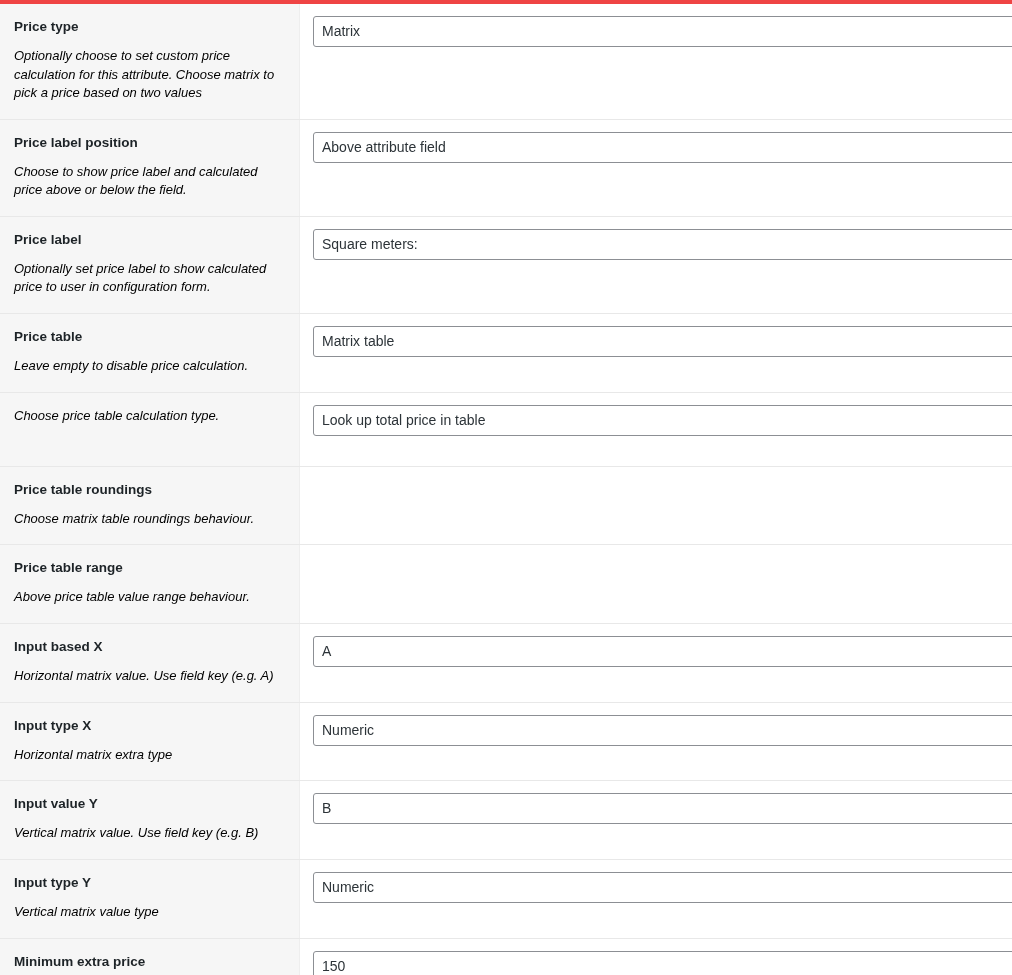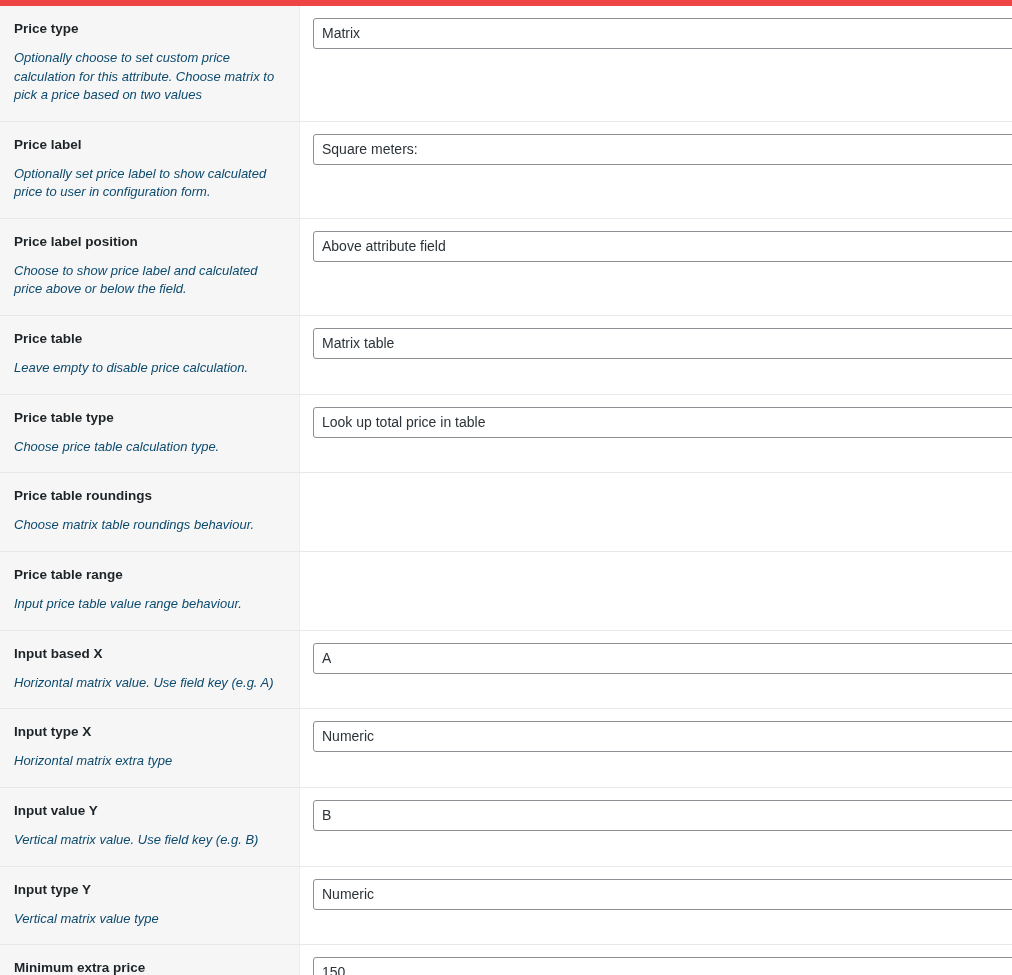--- a/index.html
+++ b/index.html
@@ -25,21 +25,21 @@
     border-spacing: 0;
     table-layout: fixed;
   }
 
   .form-row {
     display: flex;
     align-items: stretch;
     border-top: 1px solid #e8e8e8;
     background: #ffffff;
   }
-  .form-row:first-child { border-top: 6px solid #ef4444; }
+  .form-row:first-child { border-top: 4px solid #ef4444; }
 
   .label-cell {
     width: 300px;
     min-width: 300px;
     flex: 0 0 300px;
     background: #f6f6f6;
     padding: 14px 14px 16px 14px;
     border-right: 1px solid #eeeeee;
   }
 
@@ -50,21 +50,21 @@
     line-height: 1.35;
     color: #1d2327;
     margin: 0 0 11px 0;
   }
 
   .field-description {
     display: block;
     font-style: italic;
     font-size: 13px;
     line-height: 1.42;
-    color: #0c4a6e;
+    color: #000000;
     margin: 0;
   }
 
   .control-cell {
     flex: 1 1 auto;
     background: #ffffff;
     padding: 12px 0 16px 13px;
     min-width: 0;
   }
 
@@ -97,64 +97,63 @@
       <div class="label-cell">
         <span class="field-label">Price type</span>
         <span class="field-description">Optionally choose to set custom price calculation for this attribute. Choose matrix to pick a price based on two values</span>
       </div>
       <div class="control-cell">
         <div class="text-input">Matrix</div>
       </div>
     </div>
     <div class="form-row r-h-mid">
       <div class="label-cell">
+        <span class="field-label">Price label position</span>
+        <span class="field-description">Choose to show price label and calculated price above or below the field.</span>
+      </div>
+      <div class="control-cell">
+        <div class="text-input">Above attribute field</div>
+      </div>
+    </div>
+    <div class="form-row r-h-mid">
+      <div class="label-cell">
         <span class="field-label">Price label</span>
         <span class="field-description">Optionally set price label to show calculated price to user in configuration form.</span>
       </div>
       <div class="control-cell">
         <div class="text-input">Square meters:</div>
-      </div>
-    </div>
-    <div class="form-row r-h-mid">
-      <div class="label-cell">
-        <span class="field-label">Price label position</span>
-        <span class="field-description">Choose to show price label and calculated price above or below the field.</span>
-      </div>
-      <div class="control-cell">
-        <div class="text-input">Above attribute field</div>
       </div>
     </div>
     <div class="form-row r-h-short">
       <div class="label-cell">
         <span class="field-label">Price table</span>
         <span class="field-description">Leave empty to disable price calculation.</span>
       </div>
       <div class="control-cell">
         <div class="text-input">Matrix table</div>
       </div>
     </div>
     <div class="form-row r-h-short">
       <div class="label-cell">
-        <span class="field-label">Price table type</span>
         <span class="field-description">Choose price table calculation type.</span>
       </div>
       <div class="control-cell">
         <div class="text-input">Look up total price in table</div>
       </div>
     </div>
     <div class="form-row r-h-short">
       <div class="label-cell">
         <span class="field-label">Price table roundings</span>
         <span class="field-description">Choose matrix table roundings behaviour.</span>
       </div>
     </div>
     <div class="form-row r-h-short">
       <div class="label-cell">
         <span class="field-label">Price table range</span>
-        <span class="field-description">Input price table value range behaviour.</span>
+        <span class="field-description">Above price table value range behaviour.</span>
       </div>
     </div>
     <div class="form-row r-h-short">
       <div class="label-cell">
         <span class="field-label">Input based X</span>
         <span class="field-description">Horizontal matrix value. Use field key (e.g. A)</span>
       </div>
       <div class="control-cell">
         <div class="text-input">A</div>
       </div>

